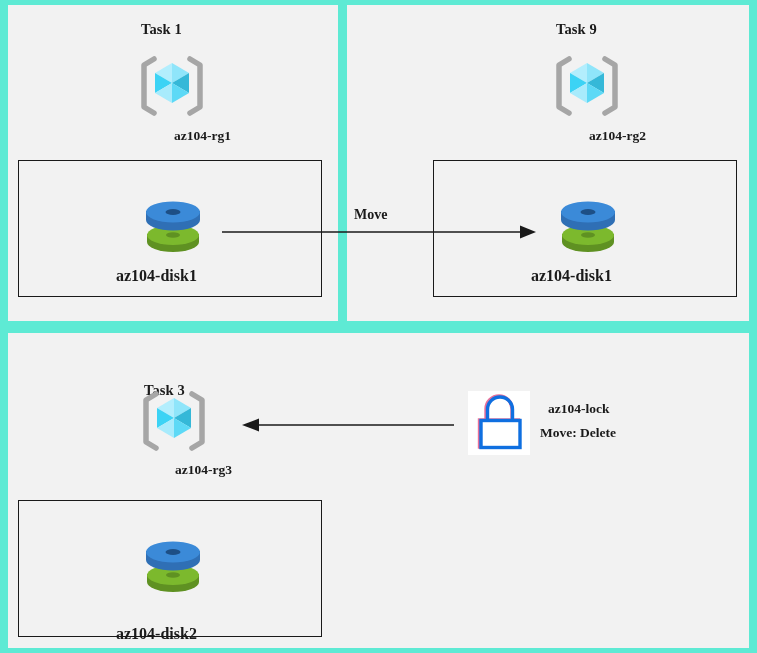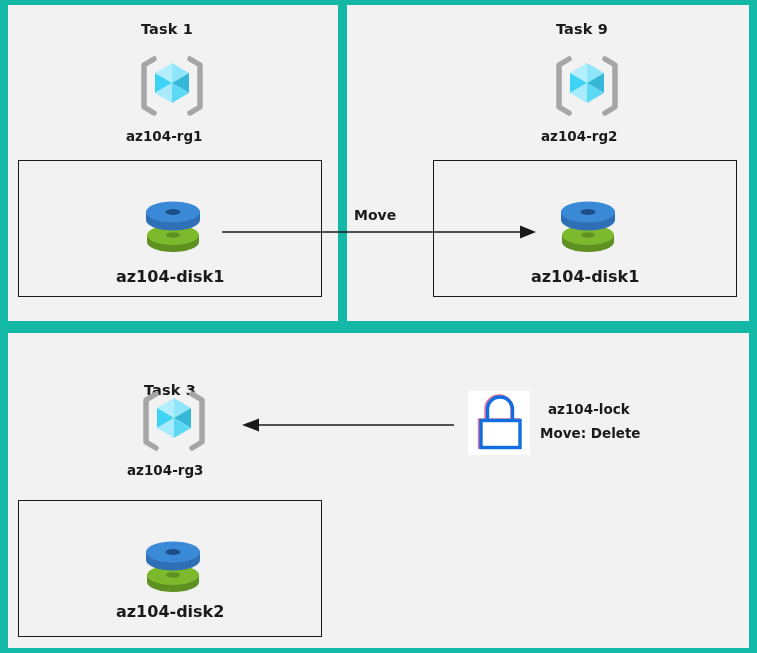--- a/index.html
+++ b/index.html
@@ -13,21 +13,22 @@
     position: relative;
     font-family: "DejaVu Sans", sans-serif;
     overflow: hidden;
   }
 
   .canvas {
     position: absolute;
     left: 0; top: 0;
     width: 757px;
     height: 653px;
-    background: #14b8a6;
+    background: #5eead4;
+    font-family: Liberation Serif, serif;
   }
 
   
   .panel {
     position: absolute;
     background: #f2f2f2;
   }
   #panel-task1 { left: 8px;   top: 5px;   width: 330px; height: 316px; }
   #panel-task2 { left: 347px; top: 5px;   width: 402px; height: 316px; }
   #panel-task3 { left: 8px;   top: 333px; width: 741px; height: 315px; }
@@ -55,20 +56,21 @@
   #rg-icon-2 { left: 555px; top: 55px; }
   #rg-icon-3 { left: 142px; top: 390px; }
 
   
   .rg-label {
     position: absolute;
     font-size: 13.5px;
     font-weight: bold;
     color: #1a1a1a;
     white-space: nowrap;
+    margin-left: 48px;
   }
   #rg-label-1 { left: 126px; top: 128px; }
   #rg-label-2 { left: 541px; top: 128px; text-align: right; }
   #rg-label-3 { left: 127px; top: 462px; }
 
   
   .resource-box {
     position: absolute;
     border: 1.6px solid #1a1a1a;
     background: #f2f2f2;
@@ -90,21 +92,21 @@
 
   .disk-label {
     position: absolute;
     font-size: 16px;
     font-weight: bold;
     color: #1a1a1a;
     white-space: nowrap;
   }
   #disk-label-1 { left: 116px; top: 267px; }
   #disk-label-2 { left: 531px; top: 267px; }
-  #disk-label-3 { left: 116px; top: 602px; text-align: center; }
+  #disk-label-3 { left: 116px; top: 625px; text-align: center; }
 
   
   .arrow-svg {
     position: absolute;
     overflow: visible;
   }
   #arrow-move { left: 222px; top: 218px; width: 316px; height: 28px; }
   #arrow-lock { left: 242px; top: 412px; width: 212px; height: 26px; }
 
   .arrow-label {

